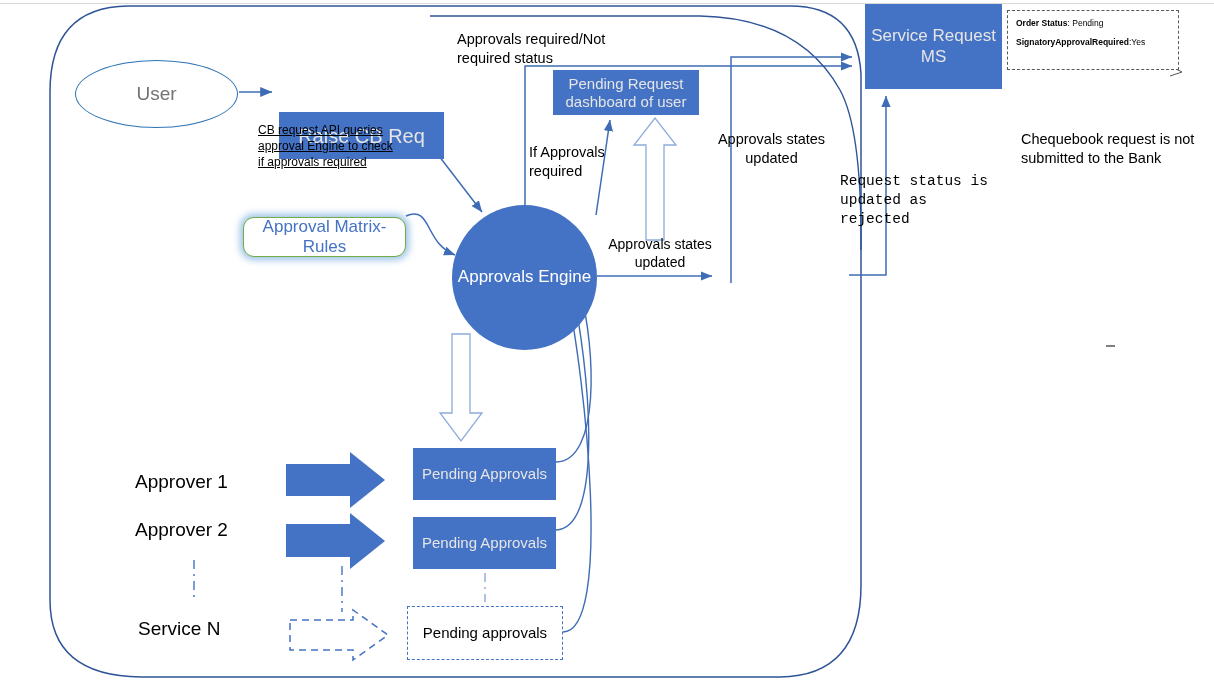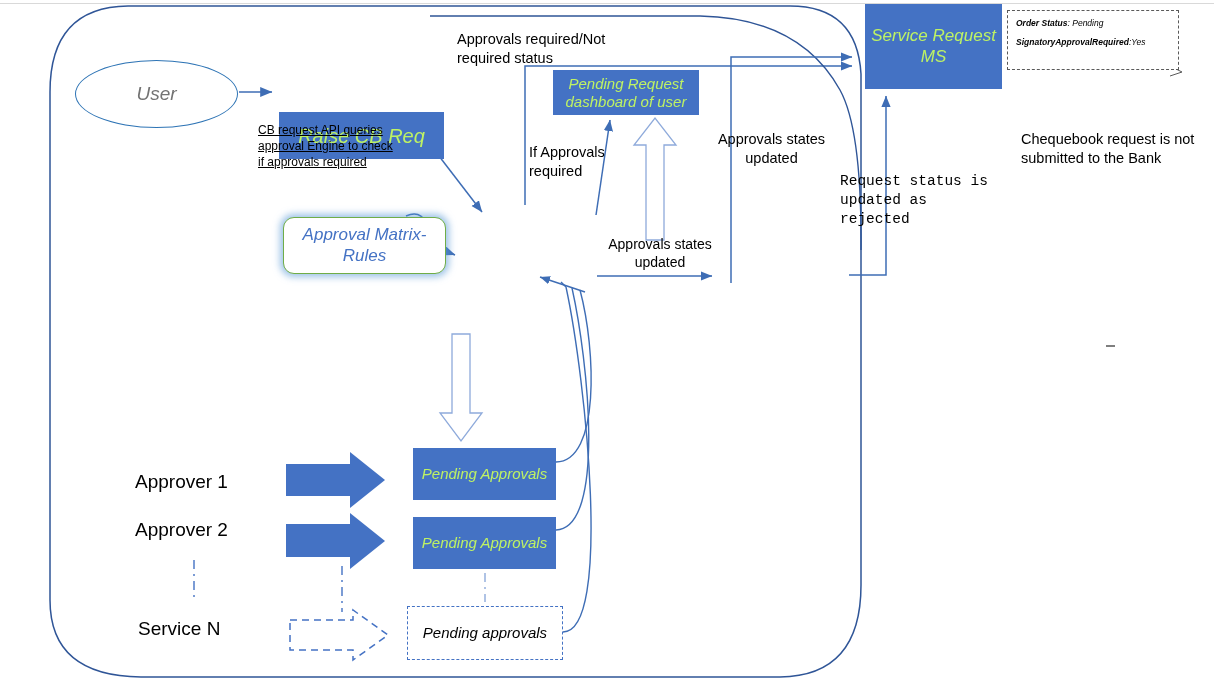--- a/index.html
+++ b/index.html
@@ -22,25 +22,24 @@
     height: 687px;
   }
   .node {
     position: absolute;
     box-sizing: border-box;
     display: flex;
     align-items: center;
     justify-content: center;
     text-align: center;
     line-height: 1.2;
-    font-style: italic;
   }
   .blue-box {
     background: #4472C4;
-    color: #bef264;
+    color: #e5e5e5;
   }
   .label {
     position: absolute;
     color: #000000;
     line-height: 1.32;
     white-space: pre-line;
   }
   
   #user-ellipse {
     left: 75px; top: 60px; width: 163px; height: 68px;
@@ -57,28 +56,27 @@
   }
   #pending-dashboard {
     left: 553px; top: 70px; width: 146px; height: 45px;
     font-size: 15px;
   }
   #service-request-ms {
     left: 865px; top: 4px; width: 137px; height: 85px;
     font-size: 17px;
   }
   #approval-matrix {
-    left: 243px; top: 217px; width: 163px; height: 57px;
+    left: 243px; top: 217px; width: 163px; height: 40px;
     border: 1.8px solid #70AD47;
     border-radius: 11px;
     background: #ffffff;
     color: #4472C4;
     font-size: 17px;
     box-shadow: 0 0 7px 3px rgba(91,155,213,0.60);
-    margin-left: 40px;
   }
   #approvals-engine {
     left: 452px; top: 205px; width: 145px; height: 145px;
     border-radius: 50%;
     background: #4472C4;
     color: #ffffff;
     font-size: 17px;
   }
   #reject-diamond {
     left: 718px; top: 196px; width: 131px; height: 157px;
@@ -253,20 +251,24 @@
 
   <div class="node blue-box" id="raise-cb-req">
     <span>Raise CB Req</span>
   </div>
 
   <div class="node" id="approval-matrix">
     <span>Approval
 Matrix-Rules</span>
   </div>
 
+  <div class="node" id="approvals-engine">
+    <span>Approvals
+Engine</span>
+  </div>
 
   <div class="node blue-box" id="pending-dashboard">
     <span>Pending Request
 dashboard of user</span>
   </div>
 
   <div class="node blue-box" id="service-request-ms">
     <span>Service Request
 MS</span>
   </div>

